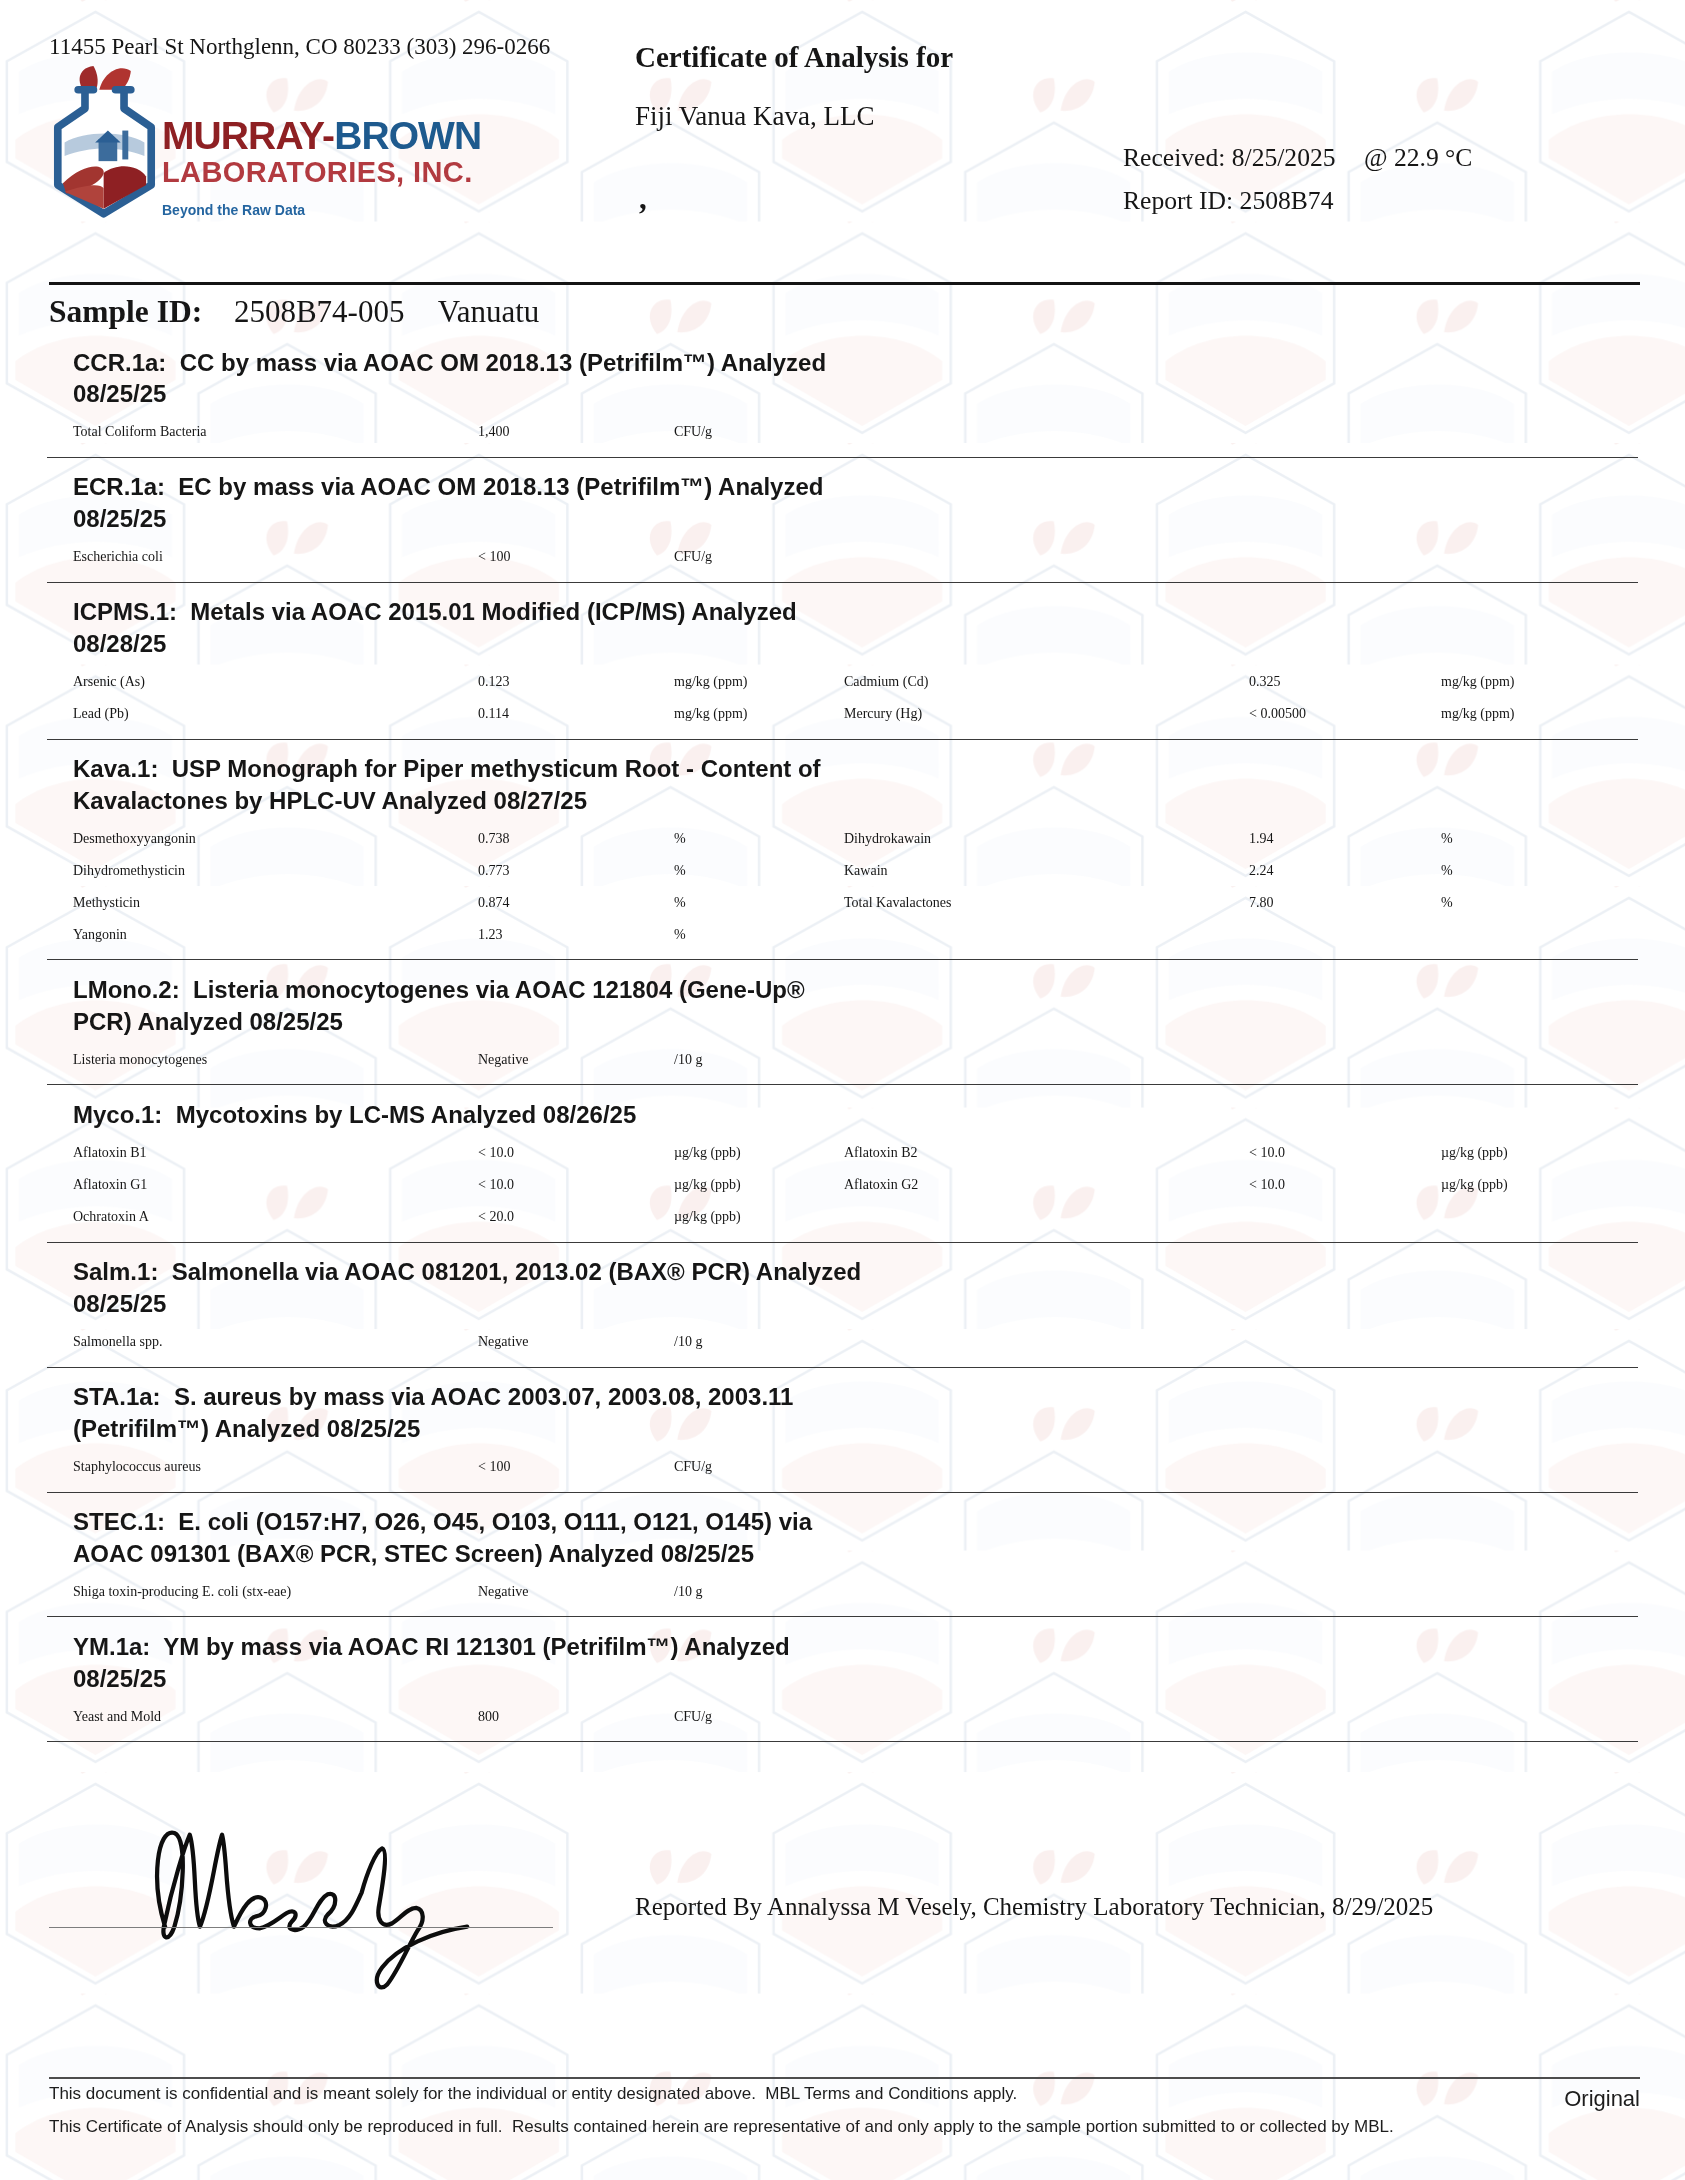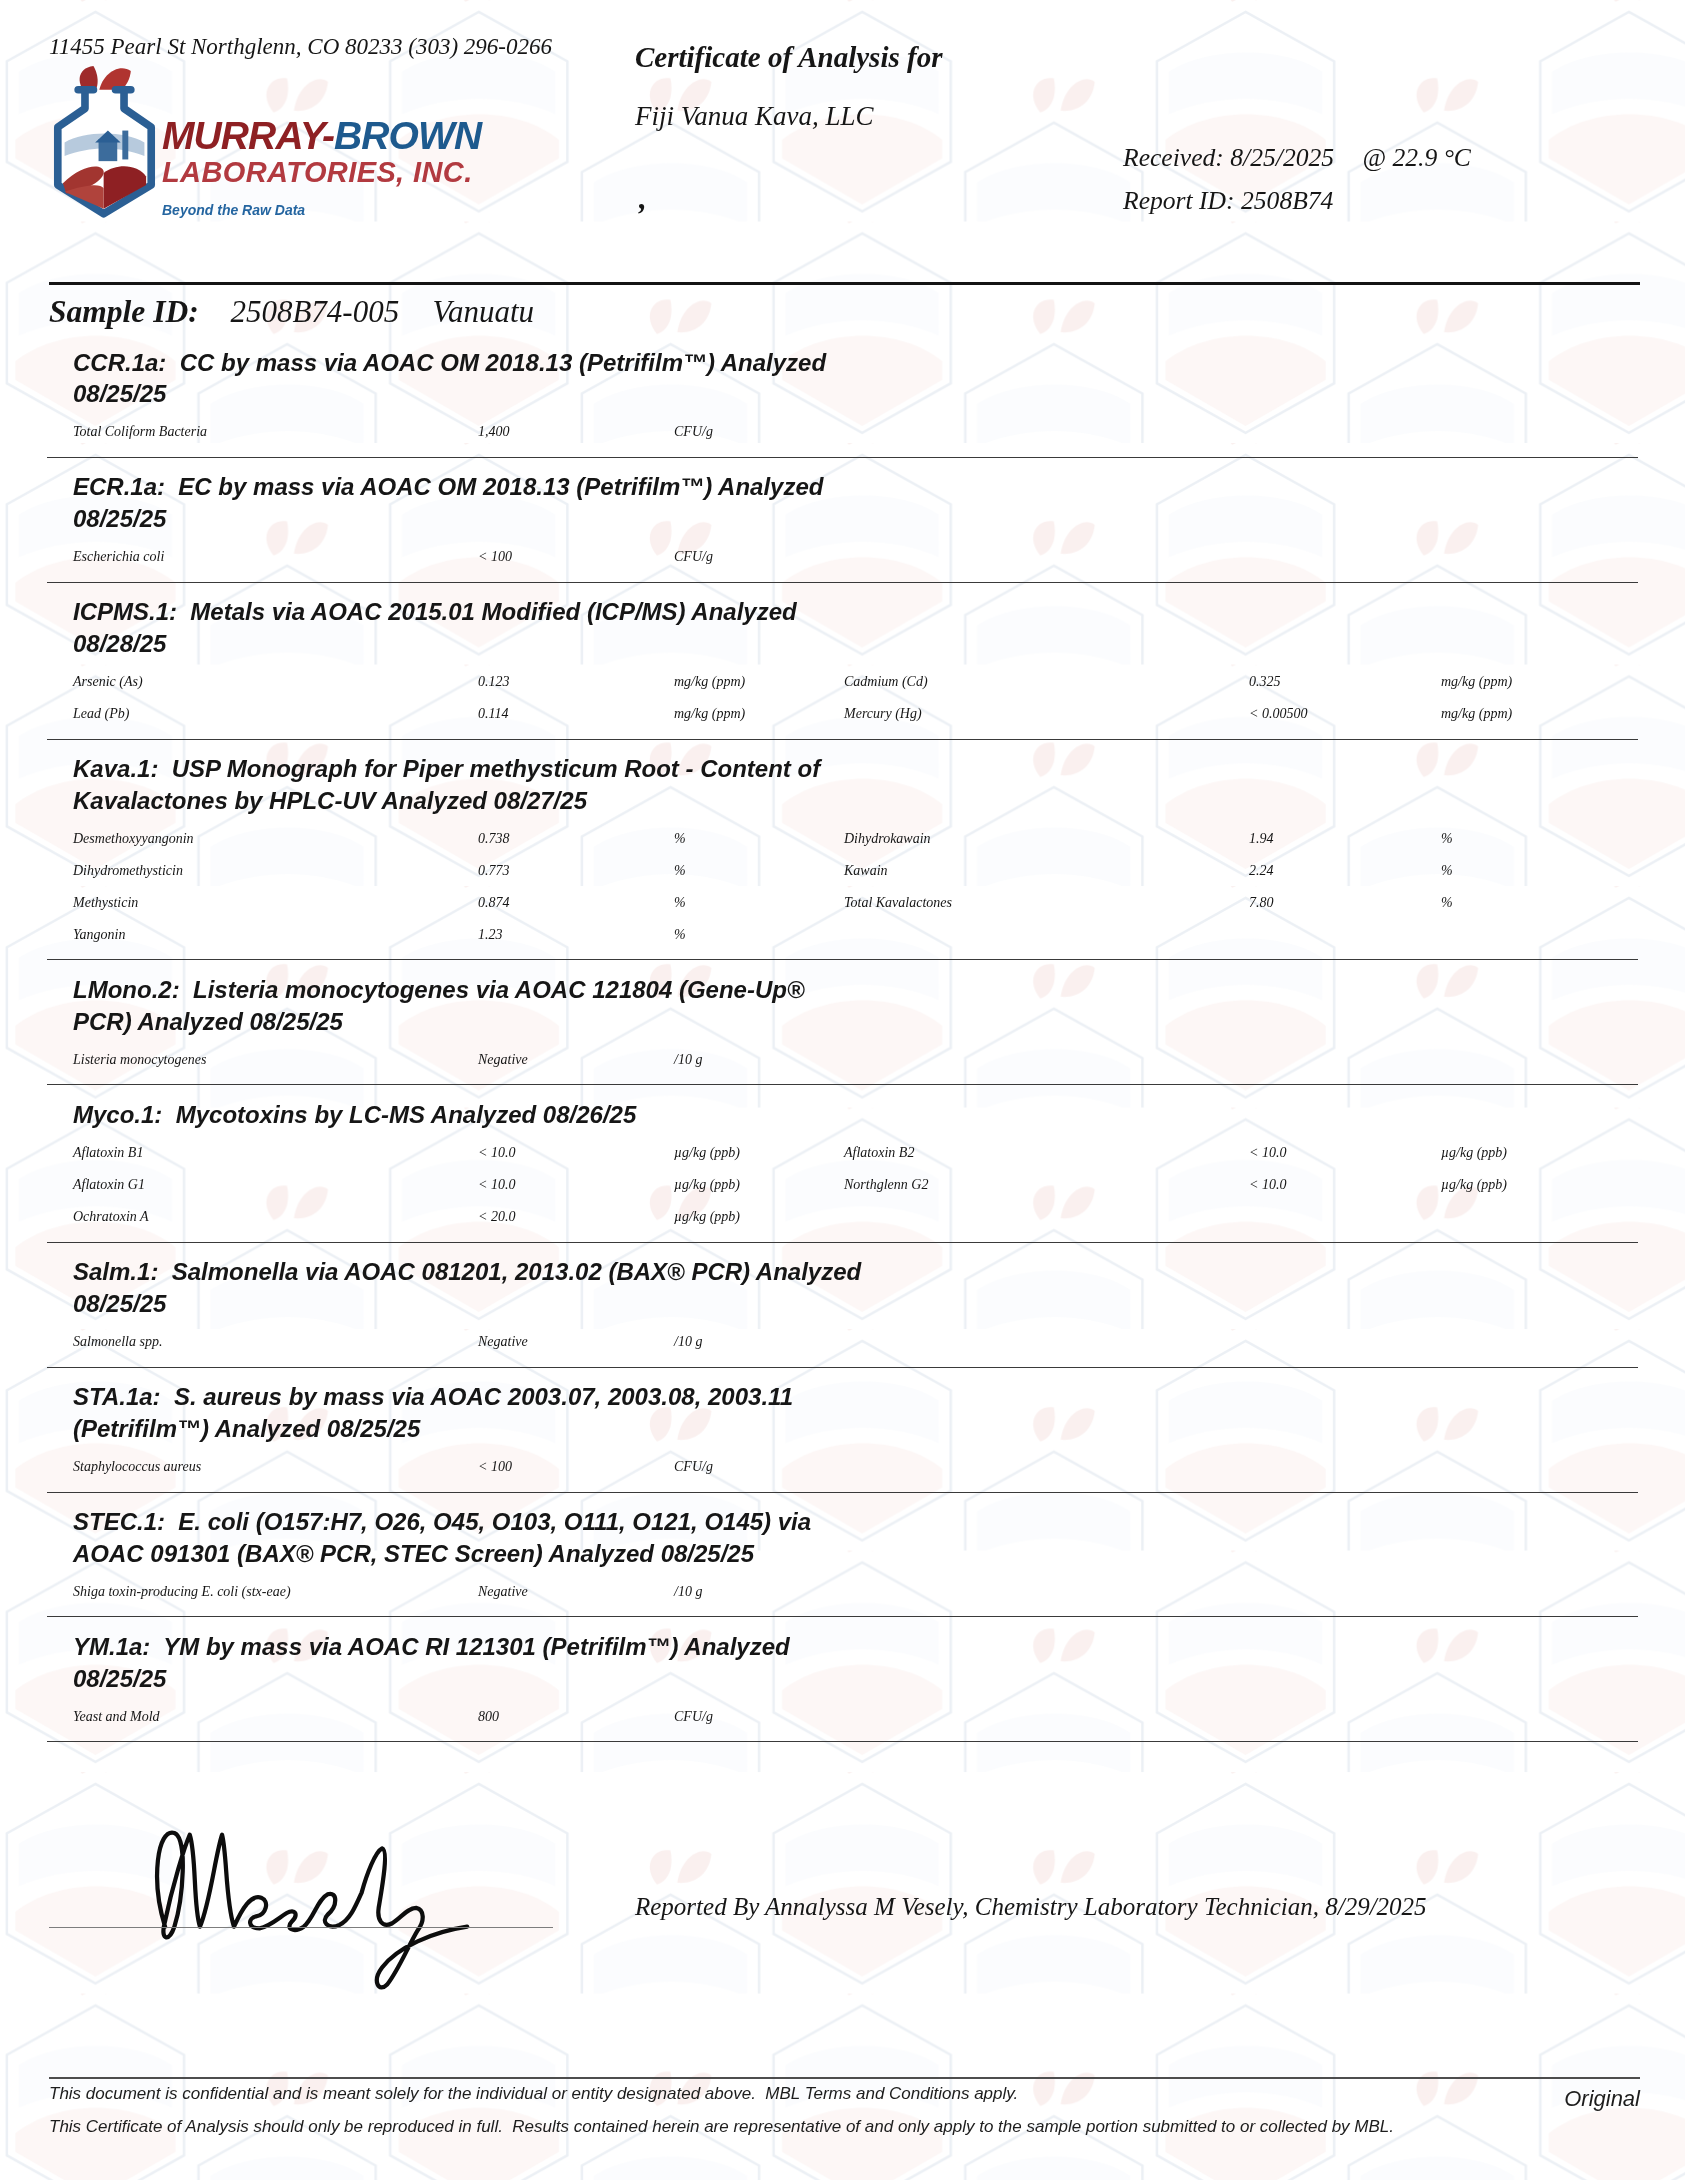--- a/index.html
+++ b/index.html
@@ -1,18 +1,18 @@
 <!DOCTYPE html>
 <html style="font-size:13.6px"><head>
 <meta charset="utf-8">
 <style>
   html,body{margin:0;padding:0;background:#e9e9e9;}
   .page{
     position:relative; width:1686px; height:2181px; background:#ffffff;
-    font-family:"Liberation Serif", serif; color:#161616; overflow:hidden;font-style:italic;
+    font-family:"Liberation Serif", serif; color:#161616; overflow:hidden;
   }
   .wm{position:absolute; left:0; top:0; z-index:0; pointer-events:none;}
   .layer{position:relative; z-index:1;}
 
   
   .address{position:absolute; left:49px; top:34px; width:588px; overflow:hidden;
     white-space:nowrap; font-size:23px;}
   .logo{position:absolute; left:51px; top:64px; width:545px; height:179px;}
   .logo-flask{position:absolute; left:0; top:0;}
   .logo-text{position:absolute; left:111px; top:51px; font-family:"Liberation Sans", sans-serif;}
@@ -228,21 +228,21 @@
               <span>&lt; 10.0</span>
               <span>µg/kg (ppb)</span>
               <span>Aflatoxin B2</span>
               <span>&lt; 10.0</span>
               <span>µg/kg (ppb)</span>
             </div>
             <div class="row">
               <span>Aflatoxin G1</span>
               <span>&lt; 10.0</span>
               <span>µg/kg (ppb)</span>
-              <span>Northglenn G2</span>
+              <span>Aflatoxin G2</span>
               <span>&lt; 10.0</span>
               <span>µg/kg (ppb)</span>
             </div>
             <div class="row">
               <span>Ochratoxin A</span>
               <span>&lt; 20.0</span>
               <span>µg/kg (ppb)</span>
             </div>
             <div class="sep"></div>
           </section>

